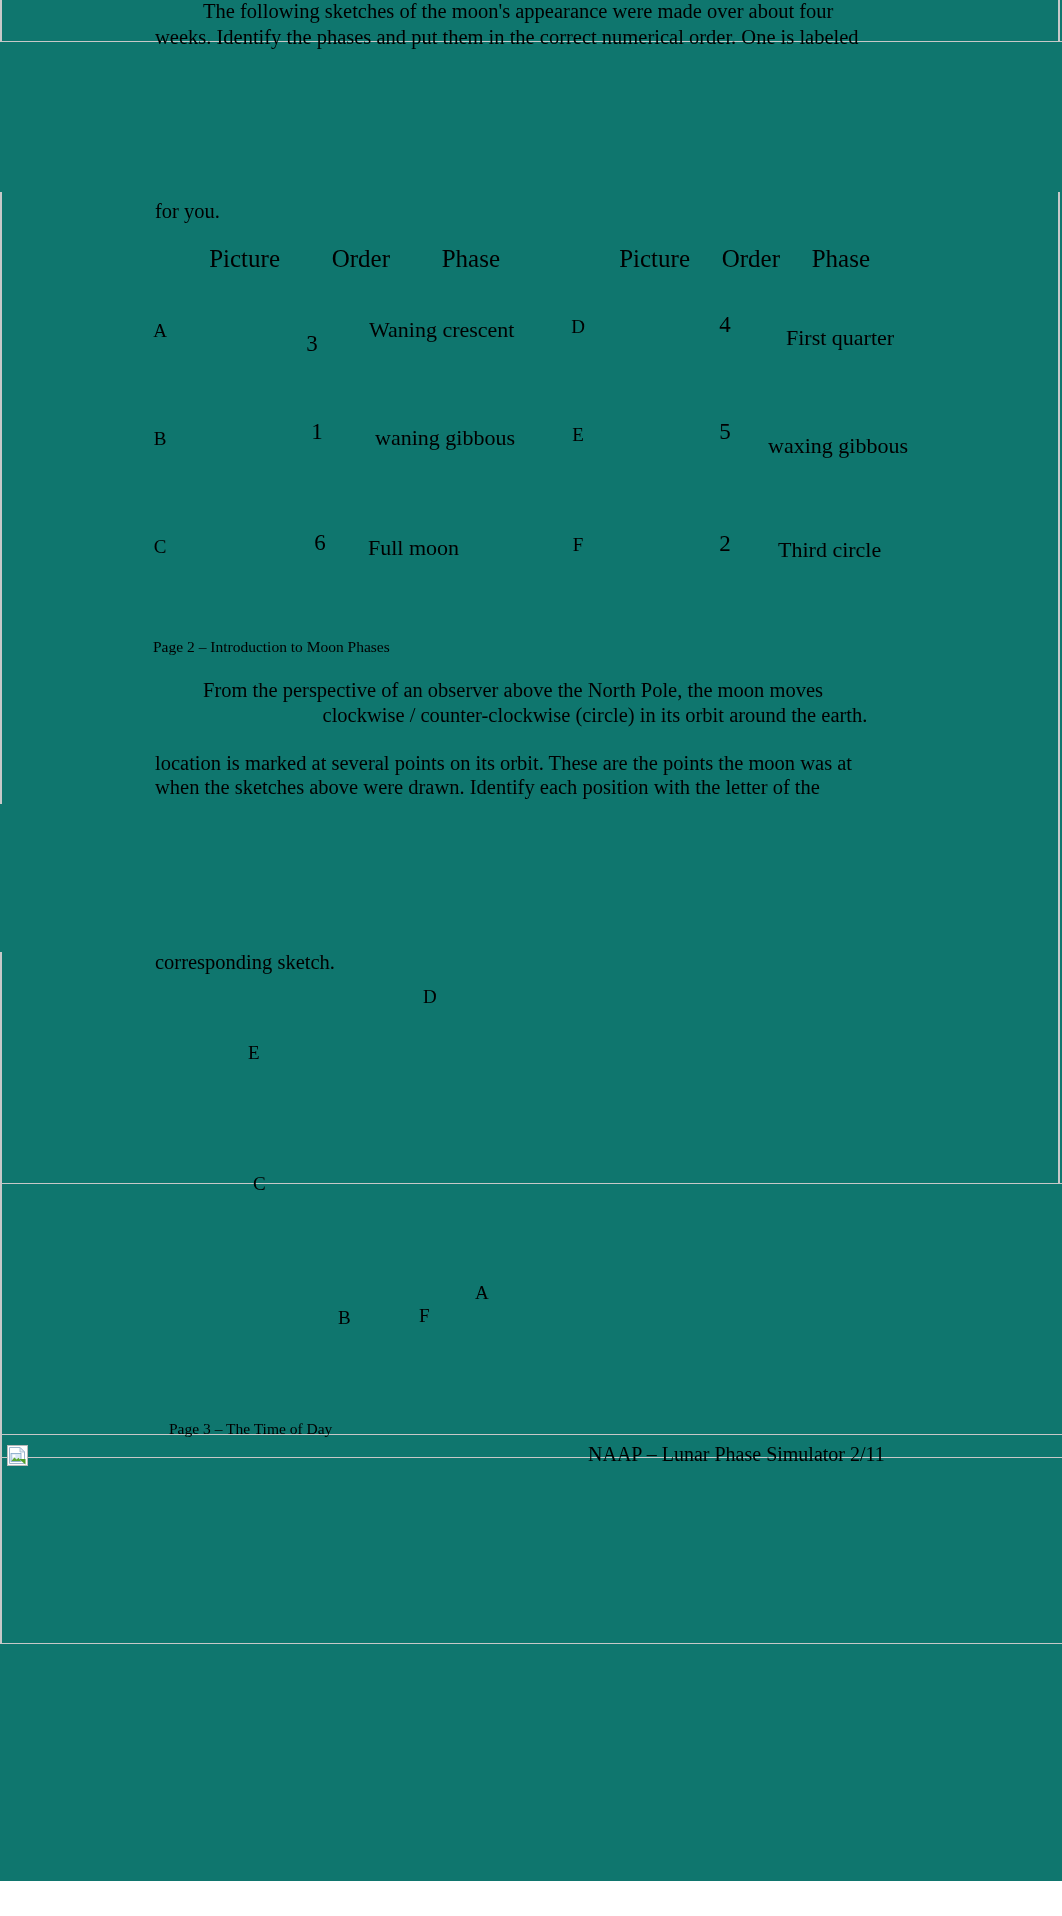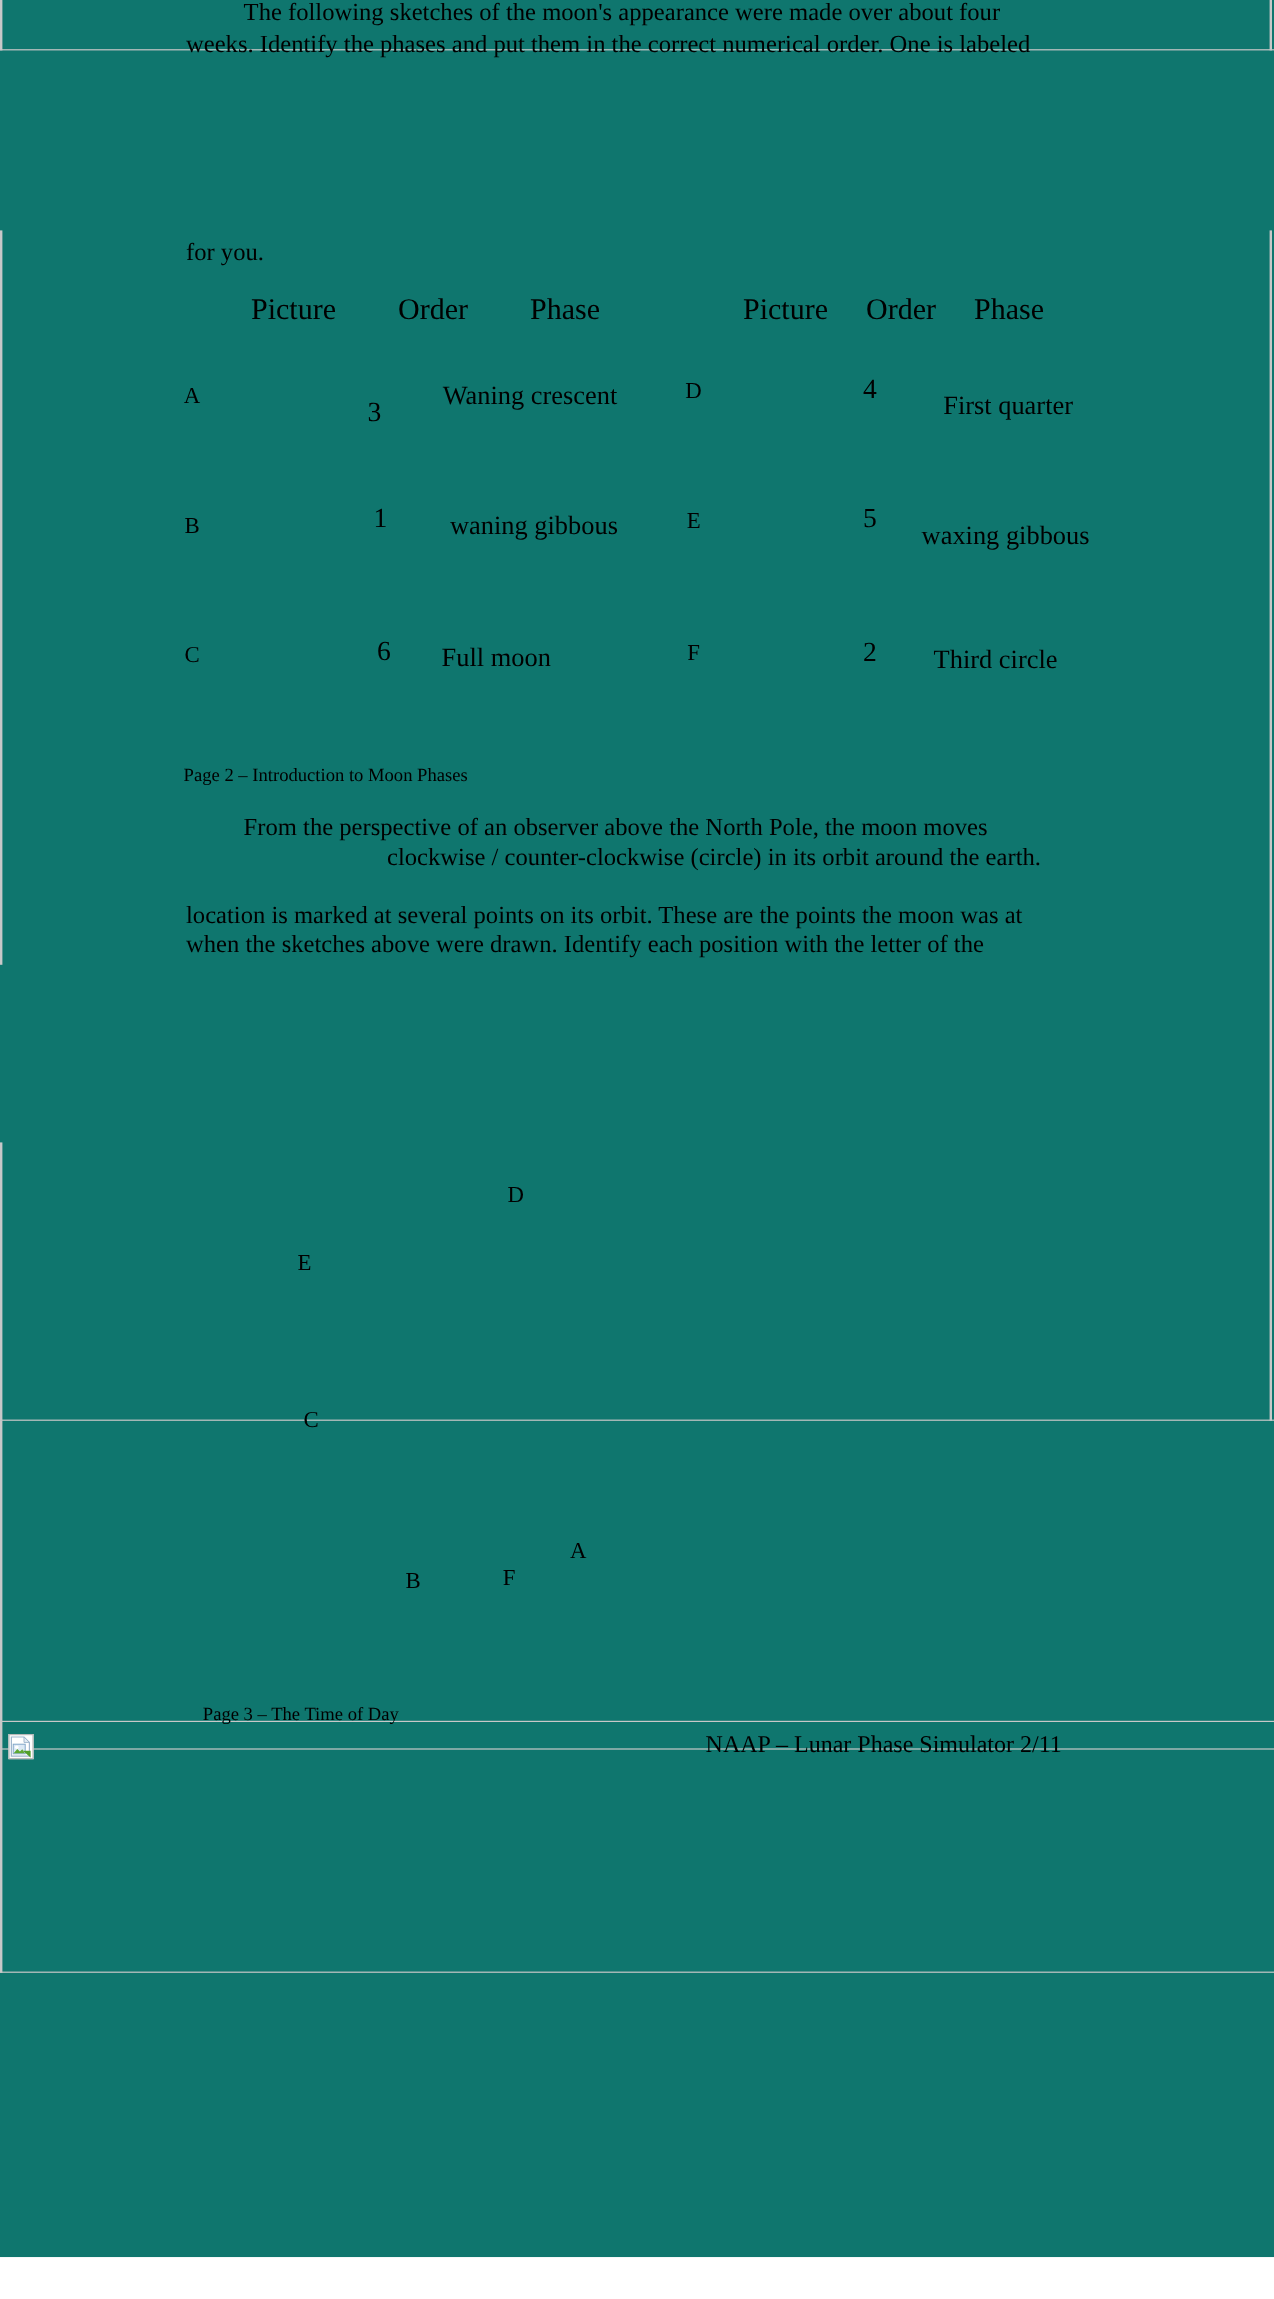--- a/index.html
+++ b/index.html
@@ -212,20 +212,23 @@
   <div class="para" style="left:155px; top:702px; width:880px;text-align:center;">
     <span>clockwise / counter-clockwise (circle) in its orbit around the earth.</span>
   </div>
 
   <div class="para" style="left:155px; top:750px; width:920px;">
     <span>location is marked at several points on its orbit. These are the points the moon was at</span>
   </div>
   <div class="para" style="left:155px; top:774px; width:920px;">
     <span>when the sketches above were drawn. Identify each position with the letter of the</span>
   </div>
+  <div class="para" style="left:155px; top:949px; width:420px;">
+    <span>corresponding sketch.</span>
+  </div>
 
   <div class="orbit-letter" style="left:423px; top:986px;">
     <span>D</span>
   </div>
   <div class="orbit-letter" style="left:248px; top:1042px;">
     <span>E</span>
   </div>
   <div class="orbit-letter" style="left:253px; top:1173px;">
     <span>C</span>
   </div>

